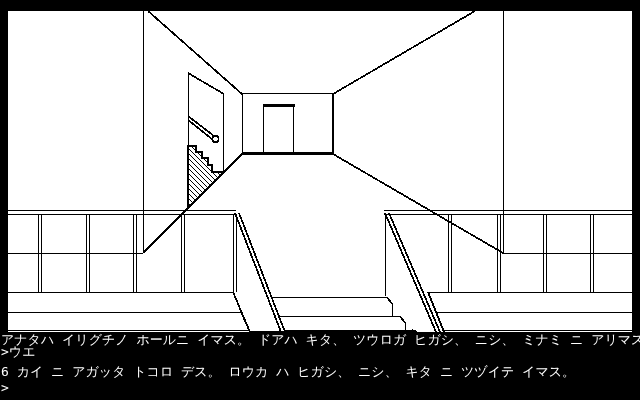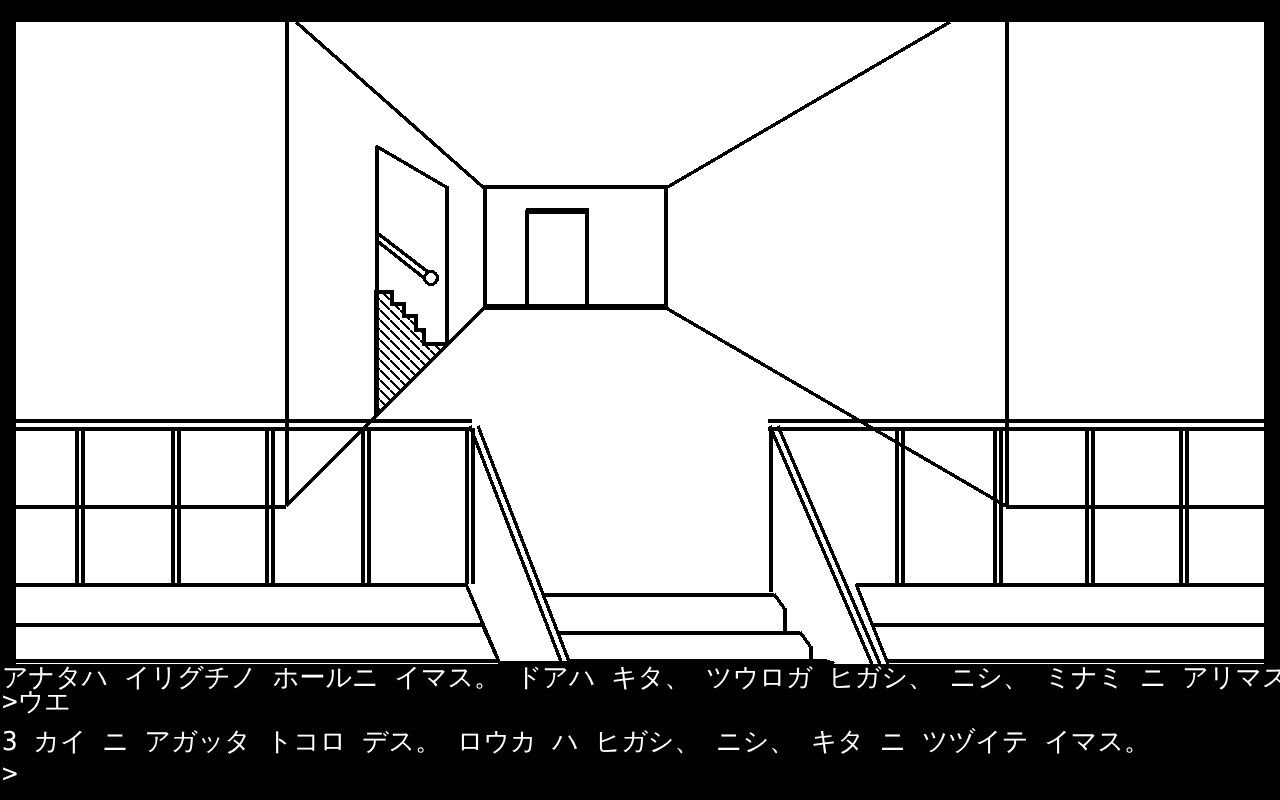--- a/index.html
+++ b/index.html
@@ -107,15 +107,15 @@
     <path class="ln" d="M405.5 323 V330"></path>
     <path class="ln" d="M285 330.5 H412"></path>
     <path class="ln" d="M412 330 L417 332"></path>
     <path class="ln" d="M250 331.5 H417"></path>
   </g>
 </svg>
 
 <div>
   <div class="console-line" style="top:332px">アナタハ イリグチノ ホールニ イマス。 ドアハ キタ、 ツウロガ ヒガシ、 ニシ、 ミナミ ニ アリマス。 カイダンヲ アガルト 2カイデス</div>
   <div class="console-line" style="top:344px">&gt;ウエ</div>
-  <div class="console-line" style="top:364px">3 カイ ニ アガッタ トコロ デス。 ロウカ ハ ヒガシ、 ニシ、 キタ ニ ツヅイテ イマス。</div>
+  <div class="console-line" style="top:364px">6 カイ ニ アガッタ トコロ デス。 ロウカ ハ ヒガシ、 ニシ、 キタ ニ ツヅイテ イマス。</div>
   <div class="console-line" style="top:380px">&gt;</div>
 </div>
 
 </body></html>

